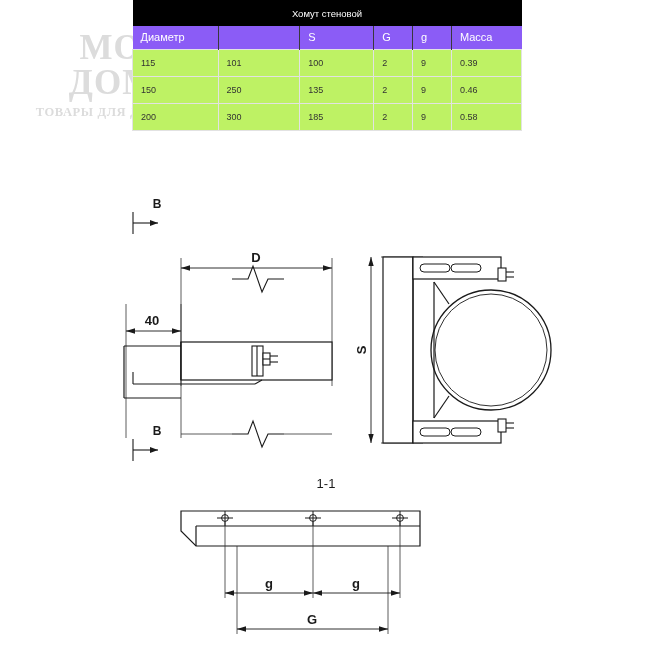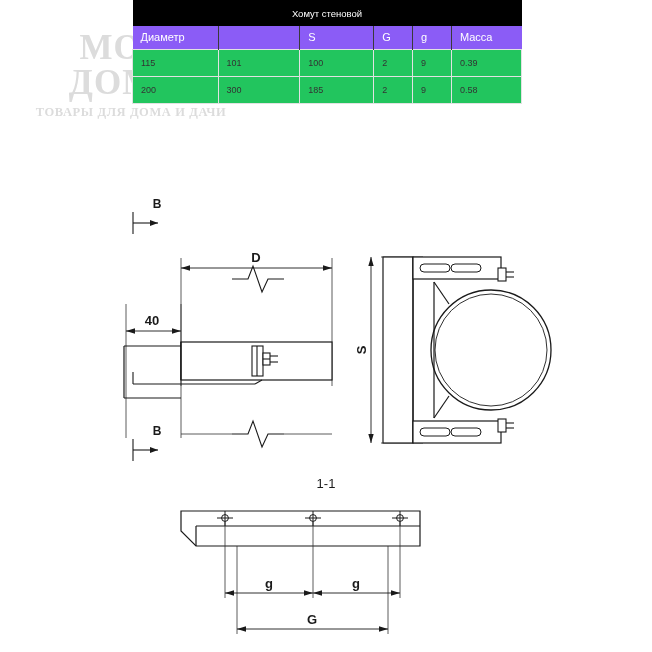--- a/index.html
+++ b/index.html
@@ -68,21 +68,21 @@
     padding: 5px 8px 6px 8px;
     border-right: 1px solid #3a3a3a;
     border-bottom: none;
     text-align: left;
     vertical-align: middle;
   }
   .head-row td:last-child { border-right: none; }
   .data-row td {
     padding: 8px 8px 8px 8px;
     border: 1px solid #e2e2e2;
-    background: #22c55e;
+    background: #bef264;
     text-align: left;
     color: #333;
     font-size: 9px;
   }
   .data-row td:first-child { border-left: 1px solid #e2e2e2; }
   .col-d { width: 22%; }
   .col-s { width: 21%; }
   .col-s2 { width: 19%; }
   .col-g1 { width: 10%; }
   .col-g2 { width: 10%; }
@@ -119,20 +119,28 @@
         <td class="col-g2">g</td>
         <td class="col-m">Масса</td>
       </tr>
       <tr class="data-row">
         <td>115</td>
         <td>101</td>
         <td>100</td>
         <td>2</td>
         <td>9</td>
         <td>0.39</td>
+      </tr>
+      <tr class="data-row">
+        <td>150</td>
+        <td>250</td>
+        <td>135</td>
+        <td>2</td>
+        <td>9</td>
+        <td>0.46</td>
       </tr>
       <tr class="data-row">
         <td>200</td>
         <td>300</td>
         <td>185</td>
         <td>2</td>
         <td>9</td>
         <td>0.58</td>
       </tr>
     </tbody>

